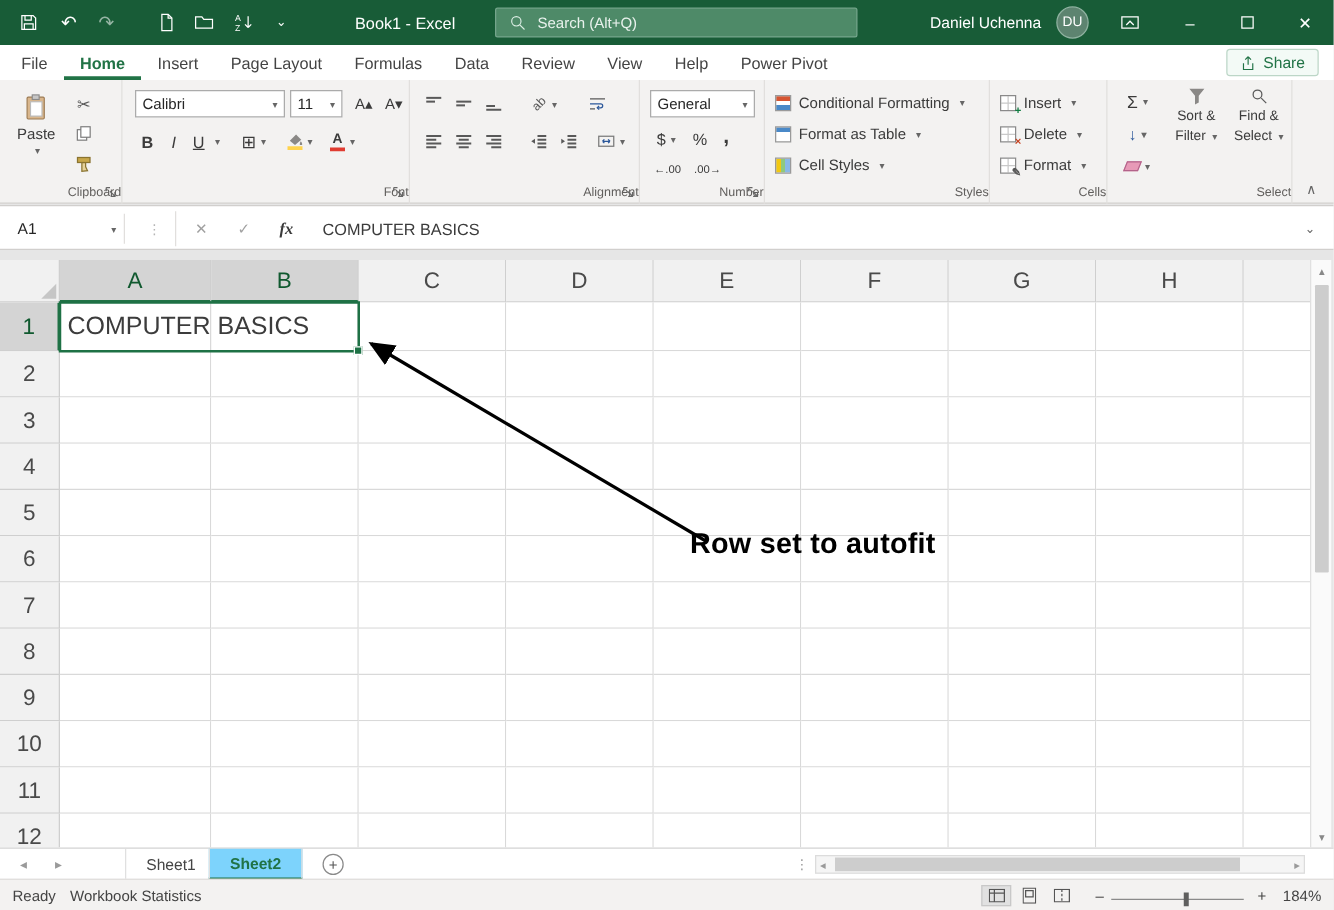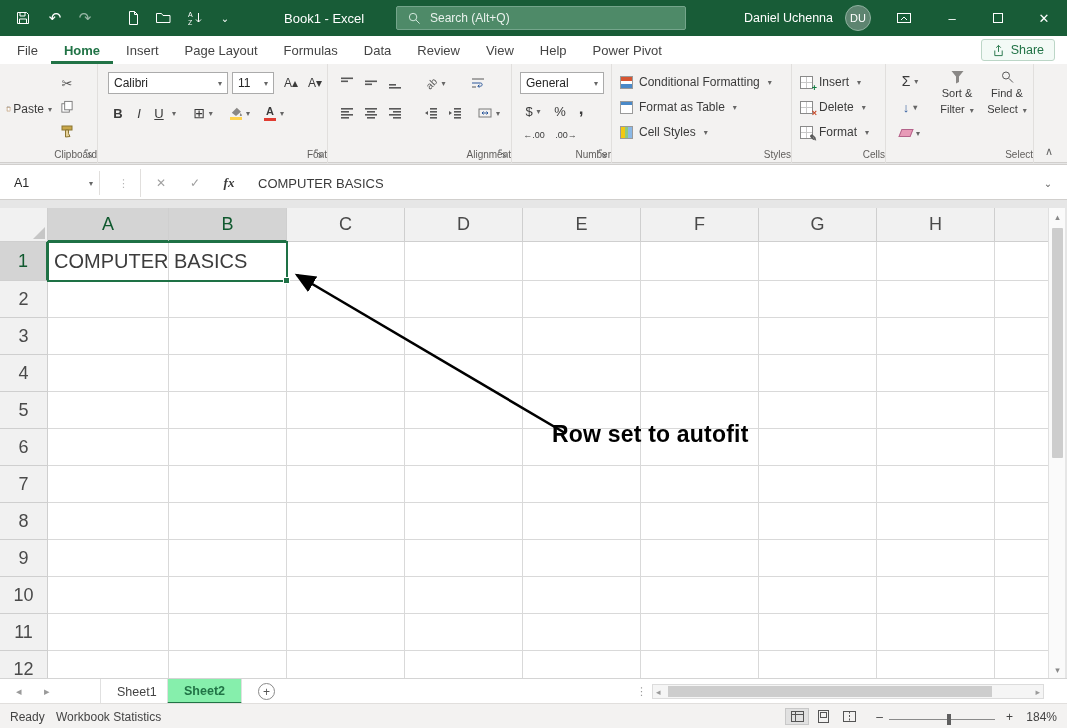--- a/index.html
+++ b/index.html
@@ -19,21 +19,21 @@
 
 #menubar{position:absolute;left:0;top:36px;width:1067px;height:28px;background:#fff;display:flex;align-items:stretch;padding-left:4px}
 .mtab{padding:12px 13px;display:flex;align-items:center;font-size:13px;color:#444;cursor:default}
 .mtab.active{color:#217346;font-weight:bold;box-shadow:inset 0 -3px 0 #217346}
 #share-btn{position:absolute;right:12px;top:3px;height:22px;display:flex;align-items:center;gap:6px;padding:0 10px;border:1px solid #bcd6c7;border-radius:3px;background:#f3faf6;color:#217346;font-size:12.5px}
 
 #ribbon{position:absolute;left:0;top:64px;width:1067px;height:99px;background:#f3f2f1;border-bottom:1px solid #d1cfcd}
 .grp{position:absolute;top:0;height:99px;border-right:1px solid #e1dfdd}
 .glab{position:absolute;bottom:3px;left:0;right:0;text-align:right;font-size:10px;color:#605e5c}
 .launch{position:absolute;right:3px;bottom:4px;width:12px;height:12px;display:flex;align-items:center;justify-content:center}
-.bigbtn{position:absolute;left:6px;top:6px;width:46px;height:74px;display:flex;flex-direction:row;align-items:center;gap:2px;padding-top:4px;font-size:12px;color:#3b3b3b}
+.bigbtn{position:absolute;left:6px;top:6px;width:46px;height:74px;display:flex;flex-direction:column;align-items:center;gap:2px;padding-top:4px;font-size:12px;color:#3b3b3b}
 .mini{position:absolute;width:22px;height:22px;display:flex;align-items:center;justify-content:center;font-size:13px;color:#555}
 .rbtn{position:absolute;height:22px;display:flex;align-items:center;justify-content:center;gap:2px;font-size:13px;color:#3b3b3b}
 .dd{font-size:8px;color:#666;margin-left:2px}
 .combo{position:absolute;height:22px;background:#fff;border:1px solid #ababab;display:flex;align-items:center;justify-content:space-between;padding:0 5px;font-size:12px;color:#262626}
 .ubar{text-decoration:underline}
 .stk{display:flex;flex-direction:column;align-items:center;line-height:11px}
 .cbar{width:12px;height:3px;margin-top:1px}
 .i14{width:14px;height:14px}
 .srow{position:absolute;left:8px;height:20px;display:flex;align-items:center;gap:6px;font-size:12px;color:#3b3b3b;white-space:nowrap}
 .sic{width:13px;height:13px;border:1px solid #9a9a9a;flex:0 0 auto}
@@ -71,21 +71,21 @@
 #ann-svg{position:absolute;left:0;top:208px;z-index:6;pointer-events:none}
 #ann-text{position:absolute;left:552px;top:421px;font-size:23px;font-weight:800;color:#000;z-index:6;letter-spacing:.2px}
 
 #vscroll{position:absolute;left:1048px;top:208px;width:17px;height:470px;background:#fafafa;border-left:1px solid #e0e0e0}
 .varrow{position:absolute;left:0;width:17px;height:17px;display:flex;align-items:center;justify-content:center;font-size:9px;color:#888}
 #vthumb{position:absolute;left:3px;top:20px;width:11px;height:230px;background:#cdcdcd;border-radius:1px}
 
 #sheetbar{position:absolute;left:0;top:678px;width:1067px;height:25px;background:#fff;border-top:1px solid #d4d4d4}
 .snav{position:absolute;top:0;height:25px;display:flex;align-items:center;font-size:11px;color:#9a9a9a}
 .stab{position:absolute;top:0;height:25px;display:flex;align-items:center;padding:0 16px;font-size:12.5px;color:#444;border-right:1px solid #e0e0e0;border-left:1px solid #e0e0e0}
-.stab.active{color:#217346;font-weight:bold;border-bottom:2px solid #217346;background:#86efac}
+.stab.active{color:#217346;font-weight:bold;border-bottom:2px solid #217346;background:#7dd3fc}
 #addsheet{position:absolute;left:258px;top:4px;width:17px;height:17px;border:1px solid #8a8a8a;border-radius:50%;display:flex;align-items:center;justify-content:center;font-size:12px;color:#555}
 #hscroll{position:absolute;left:652px;top:5px;width:392px;height:15px;background:#f5f5f5;border:1px solid #dcdcdc}
 #hthumb{position:absolute;left:15px;top:1px;width:324px;height:11px;background:#cdcdcd}
 #hscroll .snav{height:13px;font-size:9px}
 
 #statusbar{position:absolute;left:0;top:703px;width:1067px;height:25px;background:#f3f2f1;border-top:1px solid #e1dfdd;font-size:12px;color:#444}
 .sitem{position:absolute;top:0;height:25px;display:flex;align-items:center;gap:5px}
 .viewic{position:absolute;top:4px;width:24px;height:17px;display:flex;align-items:center;justify-content:center}
 .viewic.on{background:#e1e1e1;border:1px solid #c8c8c8}
 #ztrack{position:absolute;right:72px;top:15px;width:106px;height:1px;background:#8a8a8a}

